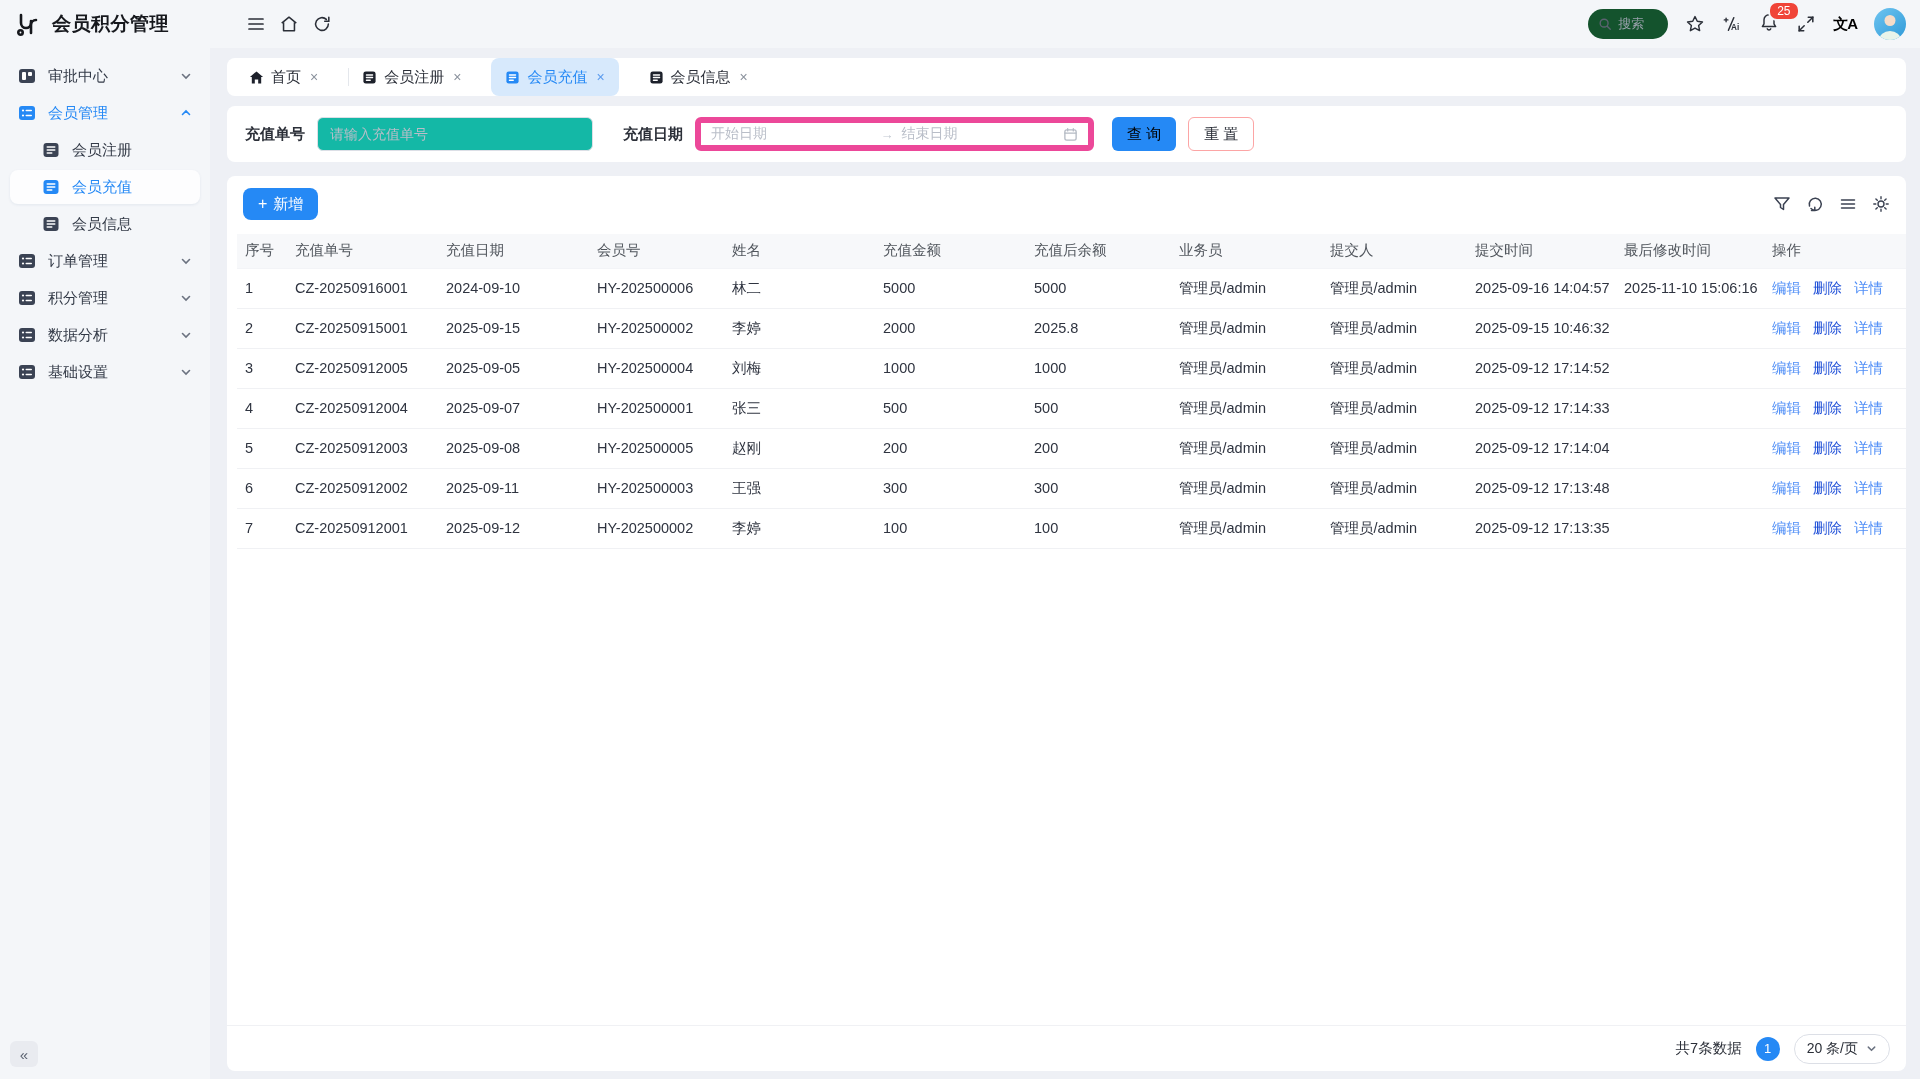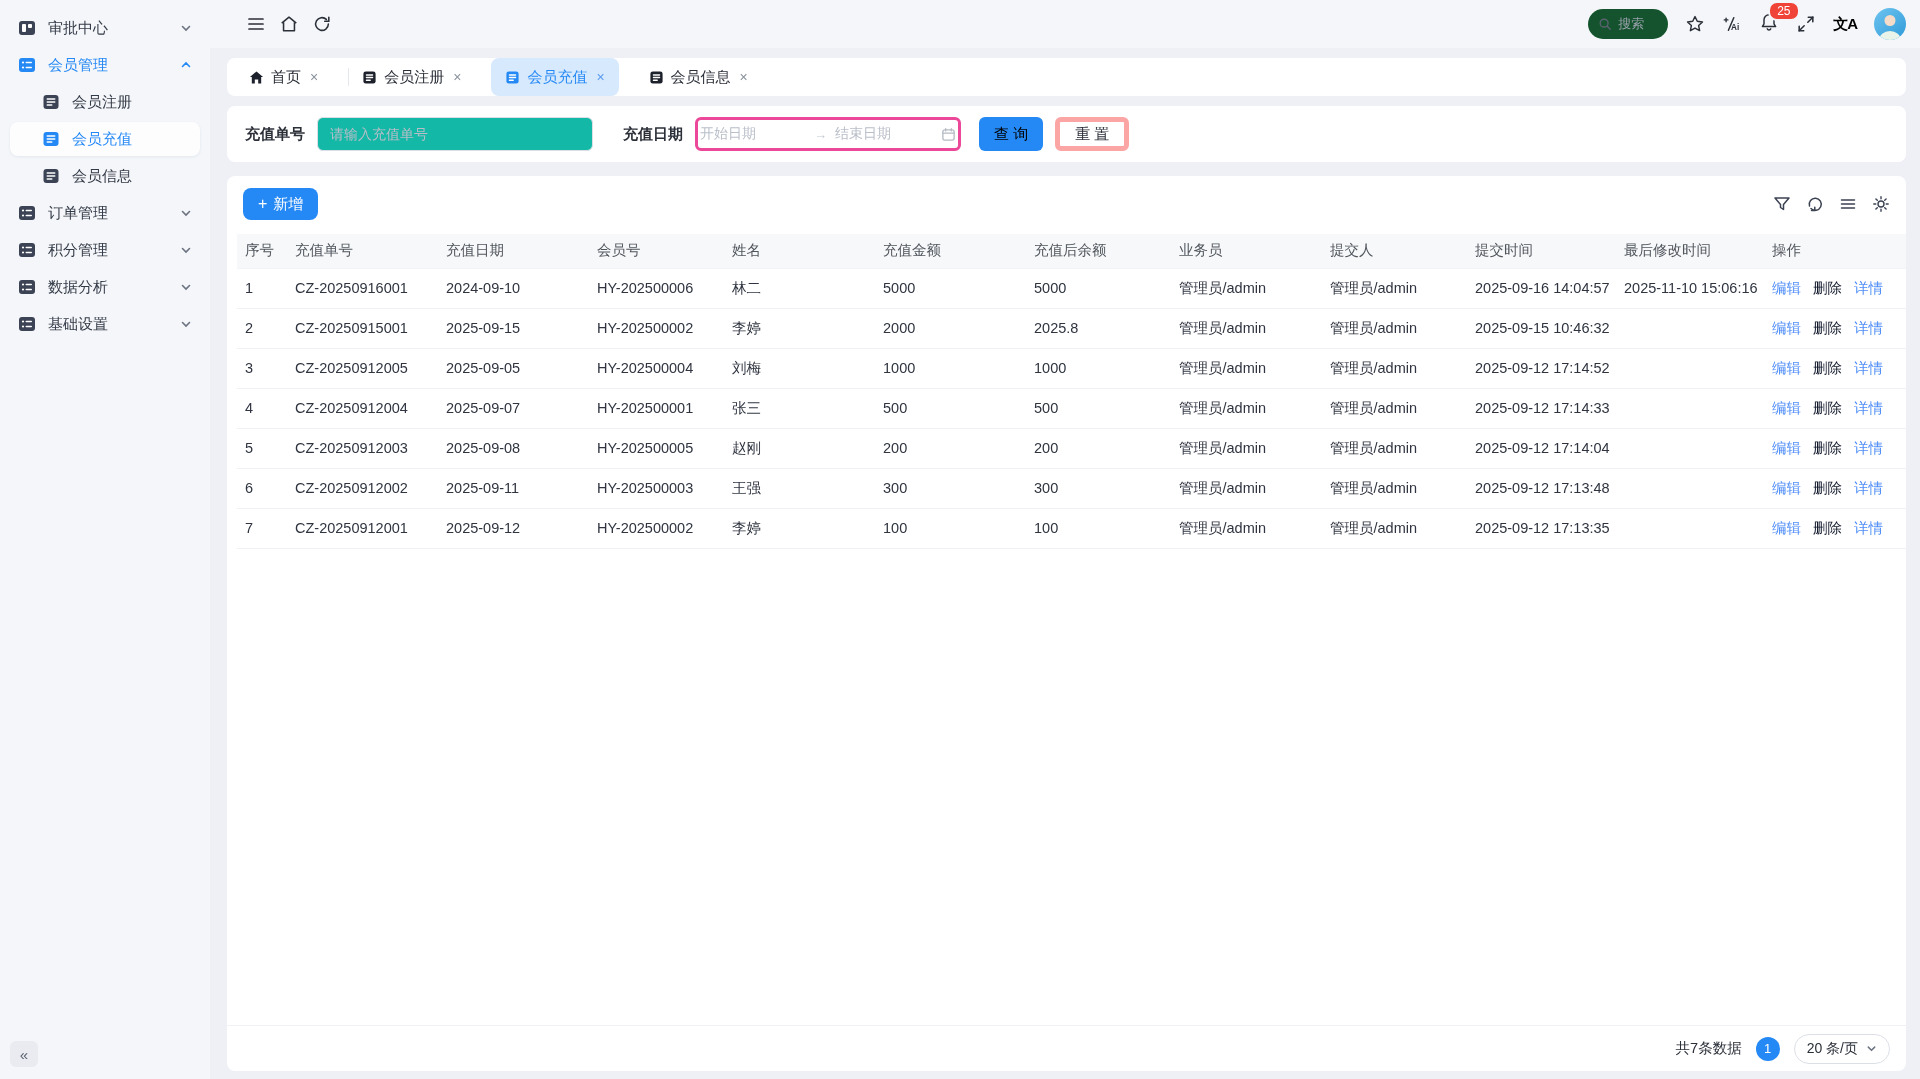--- a/index.html
+++ b/index.html
@@ -51,56 +51,64 @@
   .tab.active::before, .tab.active + .tab::before { display:none; }
   .tab.active .t-ic { color:#2589f5; }
   .tab.active .x { color:#5b9bee; }
 
   
   .filter-card { display:flex; align-items:center; height:56px; margin:10px 14px 0 17px; background:#fff; border-radius:8px; padding:0 18px; }
   .f-label { font-size:15px; font-weight:700; color:#2b2f38; margin-right:12px; white-space:nowrap; }
   .f-input { width:276px; height:34px; border:1px solid #dcdfe6; border-radius:6px; padding:0 12px; font-size:14px; color:#333; background:#14b8a6; }
   .f-input::placeholder { color:#b9bec8; }
   .date-label { margin-left:30px; }
-  .date-range { display:flex; align-items:center; width:266px; height:34px; border:3px solid #ec4899; border-radius:6px; padding:0 2px; color:#b9bec8; font-size:14px; cursor:text; }
+  .date-range { display:flex; align-items:center; width:399px; height:34px; border:6px solid #ec4899; border-radius:6px; padding:0 10px; color:#b9bec8; font-size:14px; cursor:text; }
   .date-range .ph { flex:1; }
   .date-range .arrow { color:#c3c8d1; margin:0 8px; font-size:13px; }
   .date-range svg { width:15px; height:15px; color:#b4bac4; }
   .btn { height:34px; border:none; border-radius:6px; font-size:15px; cursor:pointer; padding:0 15px; white-space:nowrap; }
   .btn-primary { background:#2589f5; color:#000000; margin-left:18px; }
-  .btn-plain { background:#fff; color:#2b2f38; border:5px solid #fca5a5; margin-left:12px; }
+  .btn-plain { background:#fff; color:#2b2f38; border:1px solid #fca5a5; margin-left:12px; }
 
   
   .table-card { flex:1; display:flex; flex-direction:column; margin:14px 14px 8px 17px; background:#fff; border-radius:8px; overflow:hidden; }
   .toolbar { display:flex; align-items:center; padding:12px 16px 0 16px; }
   .btn-add { display:flex; align-items:center; gap:6px; height:32px; padding:0 15px; background:#2589f5; color:#fff; border:none; border-radius:8px; font-size:15px; cursor:pointer; }
   .btn-add .plus { font-size:16px; font-weight:400; }
   .tool-ics { margin-left:auto; display:flex; align-items:center; gap:15px; }
   .tool-ics svg { width:18px; height:18px; color:#3b4252; cursor:pointer; }
 
   .tbl-wrap { padding:14px 10px 0 10px; }
   table { width:100%; border-collapse:collapse; table-layout:fixed; }
   th { text-align:left; font-weight:400; font-size:14.5px; color:#515archive66d; color:#51565d; background:#f7f8fa; height:34px; padding:0 8px; white-space:nowrap; overflow:hidden; }
   td { font-size:14.5px; color:#2f3440; height:40px; padding:0 8px; border-bottom:1px solid #f0f1f4; white-space:nowrap; overflow:hidden; }
   tr:first-child td { border-top:1px solid #f3f4f7; }
   .act { margin-right:12px; cursor:pointer; text-decoration:none; }
-  .act-0,.act-2 { color:#4f8ef7; } .act-1 { color:#0f172a; }
+  .act-0,.act-2 { color:#4f8ef7; } .act-1 { color:#1d4ed8; }
 
   .card-footer { margin-top:auto; display:flex; align-items:center; justify-content:flex-end; gap:14px; height:46px; padding:0 16px; border-top:1px solid #f0f1f4; }
   .total-txt { font-size:14.5px; color:#2b2f38; }
   .page-btn { width:24px; height:24px; border-radius:50%; background:#2589f5; color:#fff; font-size:13px; display:flex; align-items:center; justify-content:center; cursor:pointer; }
   .size-select { display:flex; align-items:center; gap:8px; height:30px; padding:0 12px; border:1px solid #dcdfe6; border-radius:15px; font-size:14px; color:#2b2f38; cursor:pointer; }
   .size-select svg { width:11px; height:11px; color:#6b7280; }
 </style>
 </head>
 <body>
 
 <div class="app">
 
   <aside class="sidebar">
+    <div class="logo-row">
+      <svg class="logo-mark" viewBox="0 0 28 28" fill="none" stroke="#16181d" stroke-width="2.6" stroke-linecap="round">
+        <path d="M7 5 v8 a5 5 0 0 0 10 0 v-2"></path>
+        <path d="M17 23 v-8 a5 5 0 0 1 5-5"></path>
+        <circle cx="6.5" cy="22.5" r="2.2"></circle>
+      </svg>
+      <div class="logo-title">会员积分管理</div>
+    </div>
 
     <nav class="menu">
       <div class="mi">
         <svg class="ic" viewBox="0 0 18 18">
             <rect class="ic-sq" x="1" y="2" width="16" height="14" rx="3"></rect>
             <rect x="4" y="5" width="4" height="8" rx="1" fill="#fff"></rect>
             <rect x="10" y="5" width="4" height="4" rx="1" fill="#fff"></rect>
           </svg>
         <span class="lbl">审批中心</span>
         <svg class="chev" viewBox="0 0 12 12" fill="none" stroke="currentColor" stroke-width="1.6" stroke-linecap="round">

